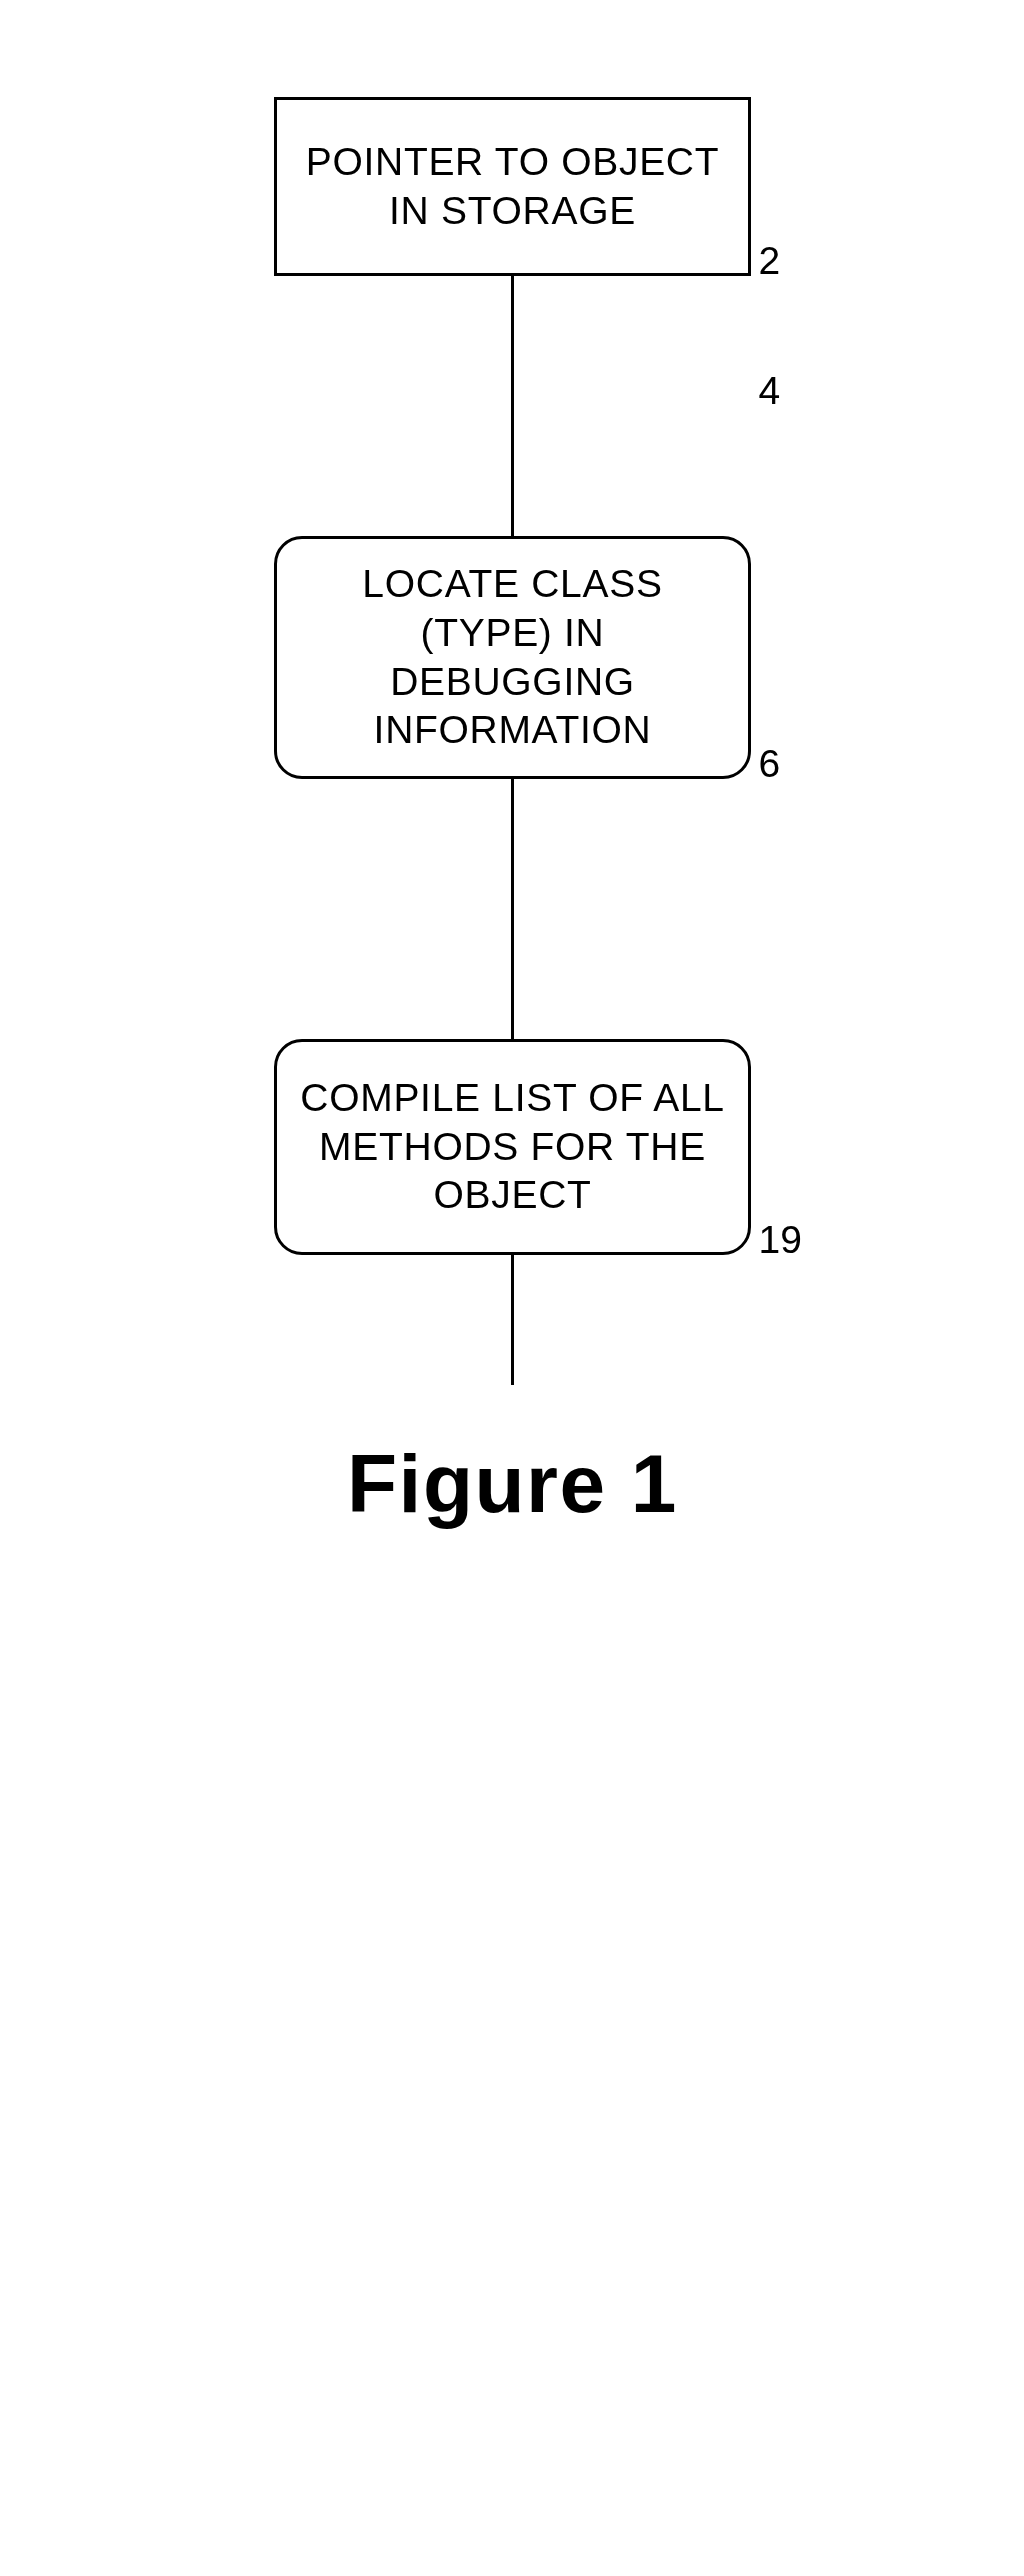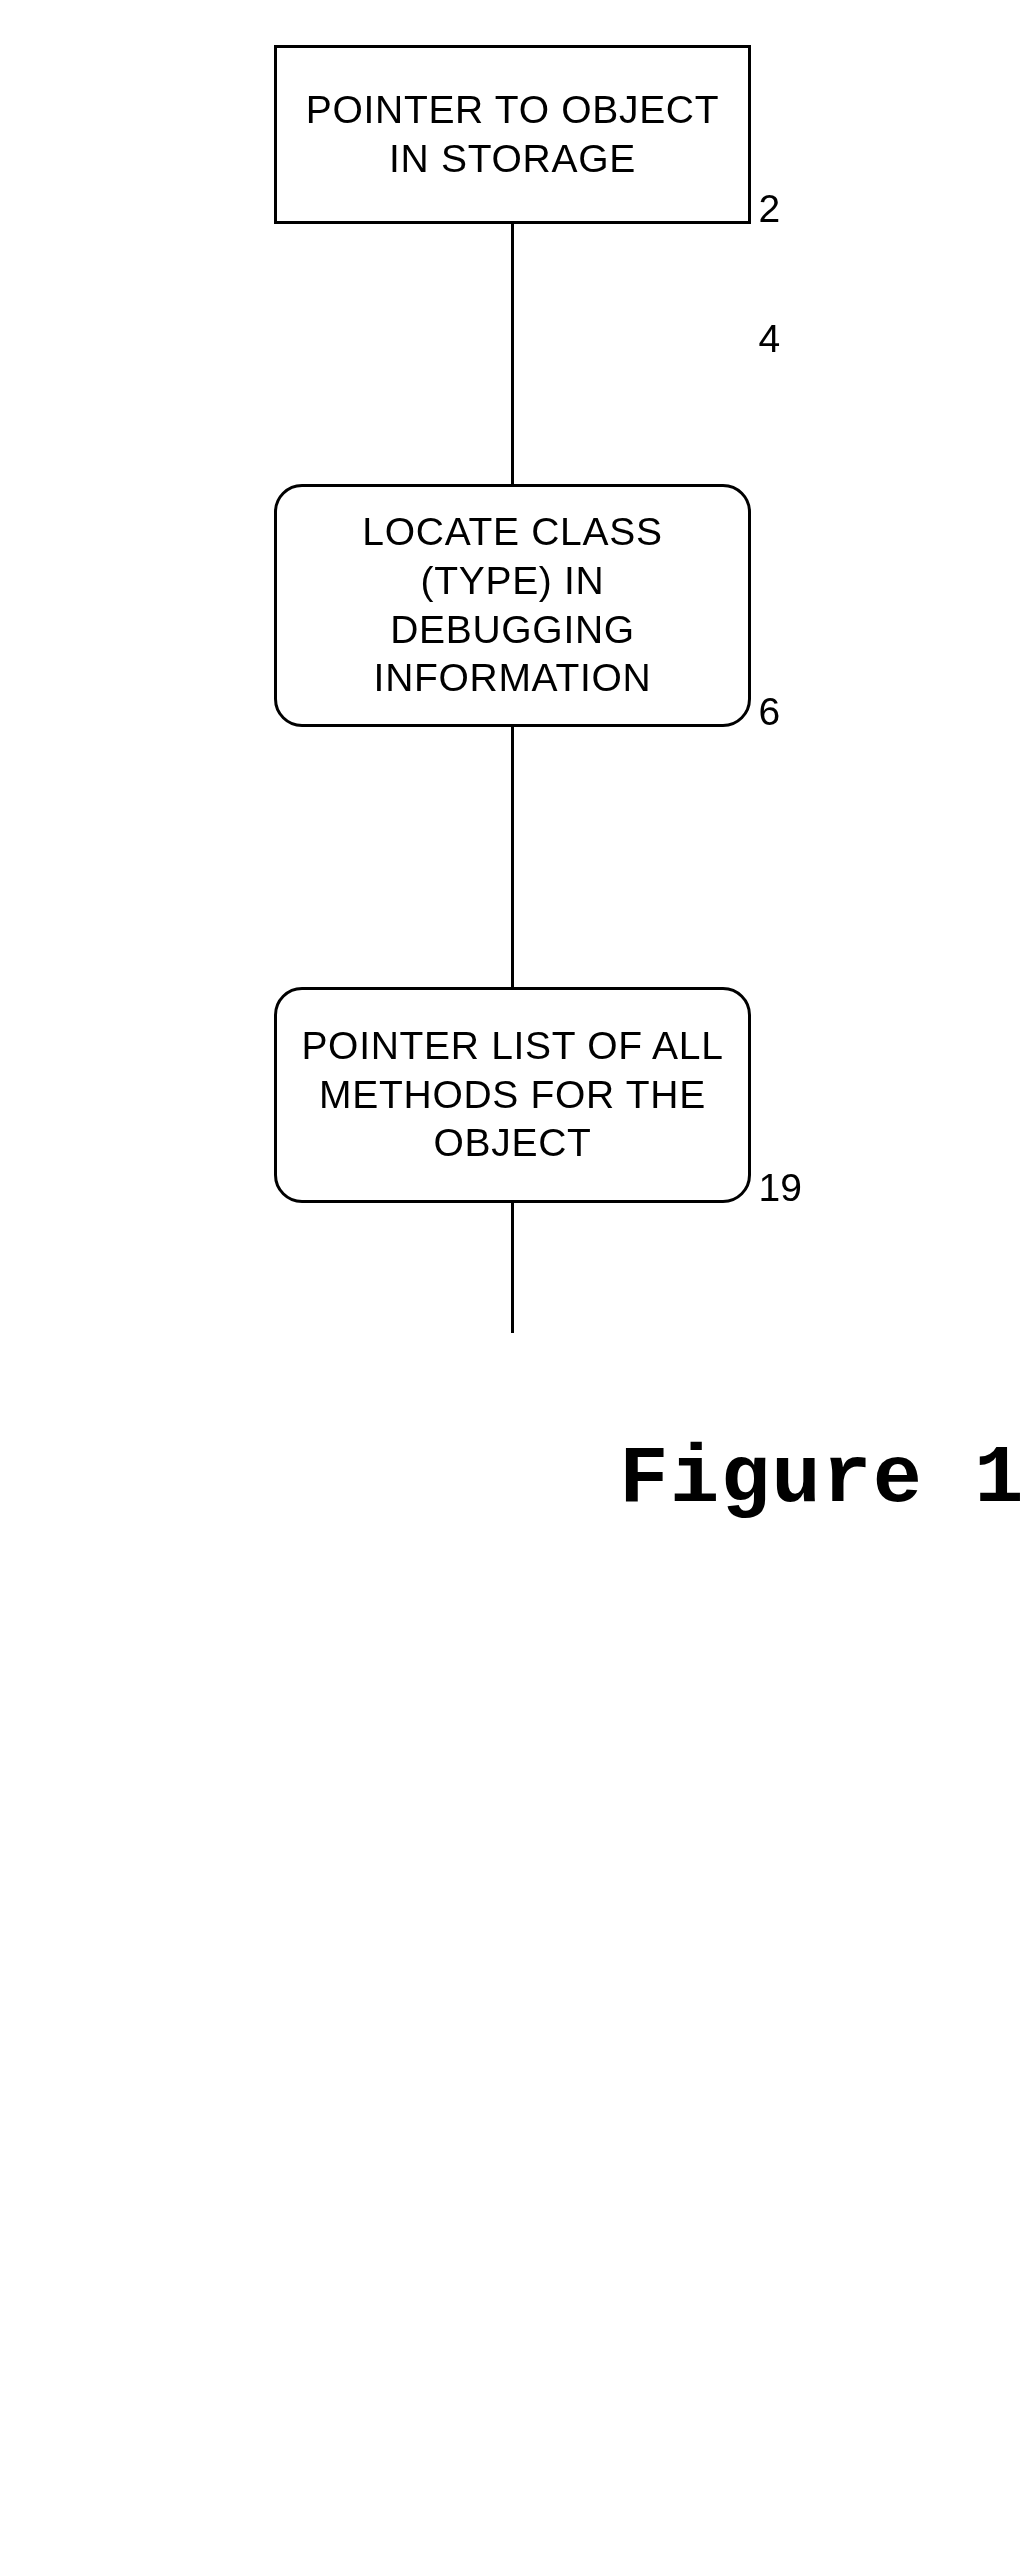--- a/index.html
+++ b/index.html
@@ -7,21 +7,21 @@
     padding: 0;
     background: #ffffff;
     font-family: Arial, Helvetica, sans-serif;
   }
   .page {
     width: 1025px;
     height: 2576px;
     position: relative;
     background: #ffffff;
     box-sizing: border-box;
-    padding-top: 45px;
+    padding-top: 97px;
   }
   .flow {
     display: flex;
     flex-direction: column;
     align-items: center;
     width: 100%;
   }
   .node-row {
     position: relative;
     width: 100%;
@@ -54,26 +54,25 @@
     font-weight: 400;
     left: calc(50% + 246px);
     bottom: -7.4px;
   }
   .connector {
     width: 3.7px;
     height: 130px;
     background: #000;
   }
   .caption {
-    text-align: right;
+    text-align: center;
     font-size: 82px;
     font-weight: 700;
-    margin-top: 100px;
+    margin-top: 52px;
     letter-spacing: 1.5px;
-    font-family: Liberation Mono, monospace;
   }
 </style>
 </head>
 <body>
 
 <div class="page">
   <div class="flow">
 
     <div class="node-row">
       <div class="box">
@@ -93,21 +92,21 @@
         <span>LOCATE CLASS (TYPE) IN DEBUGGING INFORMATION</span>
       </div>
       <span class="num">6</span>
     </div>
     <div class="connector"></div>
 
     <div class="connector"></div>
 
     <div class="node-row">
       <div class="box tall">
-        <span>POINTER LIST OF ALL METHODS FOR THE OBJECT</span>
+        <span>COMPILE LIST OF ALL METHODS FOR THE OBJECT</span>
       </div>
       <span class="num">19</span>
     </div>
     <div class="connector"></div>
 
 
   </div>
 
   <div class="caption">Figure 1</div>
 </div>

